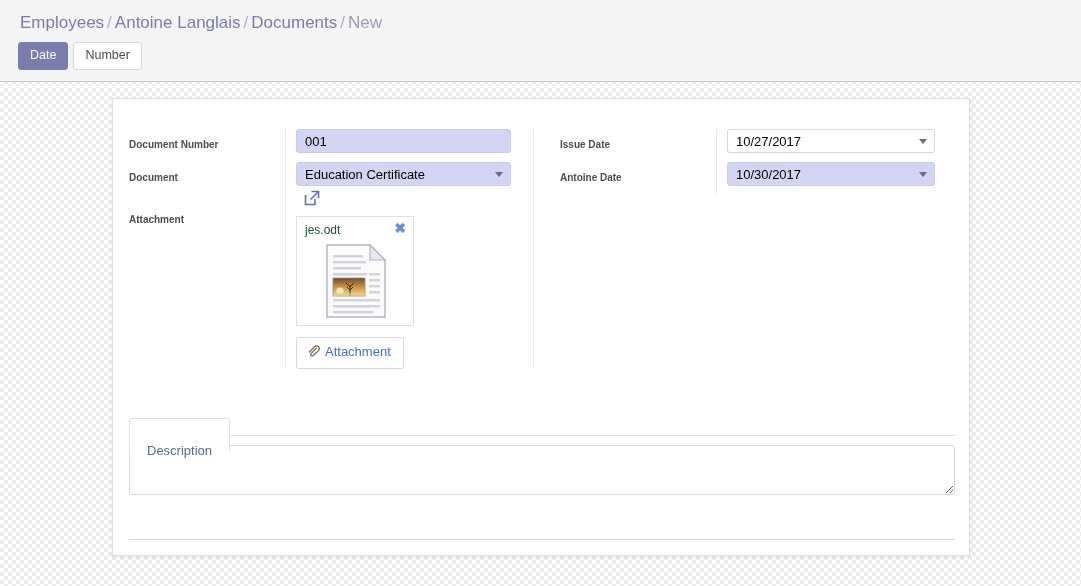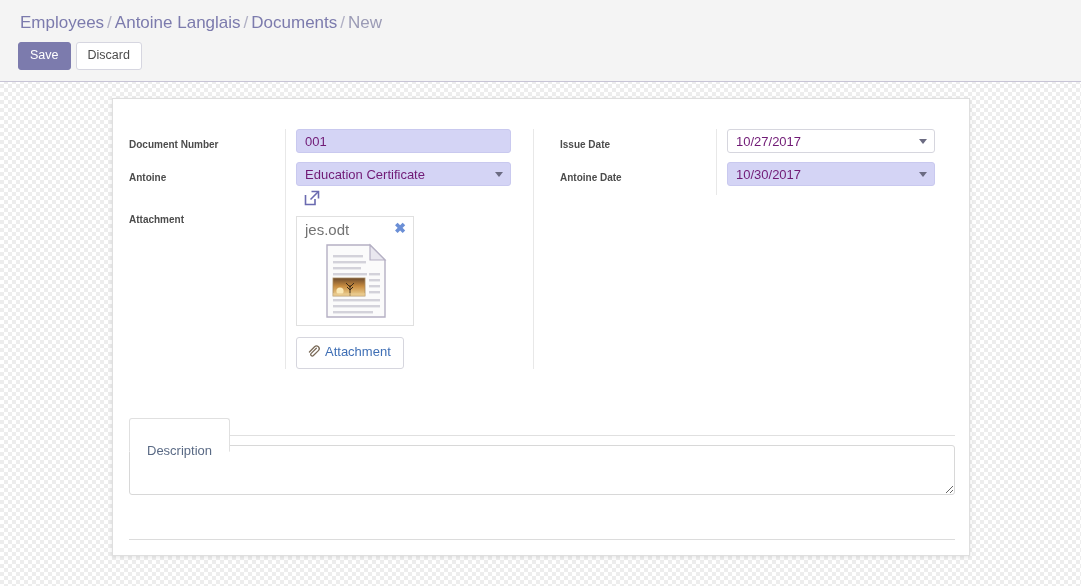--- a/index.html
+++ b/index.html
@@ -131,21 +131,21 @@
   .fld-cell { border-left: 1px solid #e8e8e8; padding-left: 10px !important; height: 33px; }
   .fld-cell.noline { border-left: none; }
 
   
   .inp {
     box-sizing: border-box;
     height: 24px;
     border-radius: 3px;
     font-size: 13px;
     font-family: "Liberation Sans", sans-serif;
-    color: #701a75;
+    color: #000000;
     padding: 3px 8px;
     outline: none;
     vertical-align: top;
   }
   .inp.filled {
     background: #d4d4f5;
     border: 1px solid #c9c9ef;
   }
   .inp.plain {
     background: #ffffff;
@@ -180,22 +180,22 @@
   .att-box {
     width: 118px;
     height: 110px;
     border: 1px solid #e0e0e0;
     background: #ffffff;
     box-sizing: border-box;
     position: relative;
     padding: 6px 8px;
   }
   .att-name {
-    font-size: 15px;
-    color: #737373;
+    font-size: 12px;
+    color: #14532d;
     line-height: 14px;
   }
   .att-x {
     position: absolute;
     right: 7px;
     top: 5px;
     color: #6b8fd6;
     font-size: 14px;
     font-weight: bold;
     line-height: 12px;
@@ -283,41 +283,41 @@
 
 <div class="page">
 
   <div class="control-panel">
 
     <div class="breadcrumb">
       <span class="crumb link">Employees</span><span class="sep">/</span><span class="crumb link">Antoine Langlais</span><span class="sep">/</span><span class="crumb link">Documents</span><span class="sep">/</span><span class="crumb active">New</span>
     </div>
 
     <div class="buttons">
-      <button class="btn btn-primary">Save</button><button class="btn btn-default">Discard</button>
+      <button class="btn btn-primary">Date</button><button class="btn btn-default">Number</button>
     </div>
 
   </div>
 
   <div class="sheet-bg">
     <div class="sheet">
 
       <div class="group-row">
 
         <div class="group left">
           <table class="form-table">
             <tbody>
                 <tr>
               <td class="lbl lbl-cell">Document Number</td>
               <td class="fld-cell">
                 <input class="inp filled w-txt" type="text" value="001" style="">
               </td>
             </tr>
             <tr>
-              <td class="lbl lbl-cell">Antoine</td>
+              <td class="lbl lbl-cell">Document</td>
               <td class="fld-cell">
                 <span class="sel-wrap">
                   <input class="inp filled w-txt" type="text" value="Education Certificate" style="">
                   <span class="caret"></span>
                 </span>
                 <span class="ext-link">
                   <svg width="18" height="18" viewBox="0 0 18 18">
                     <path d="M2.5 6 L2.5 15.5 L12 15.5 L12 10" fill="none" stroke="#6a6ab0" stroke-width="1.6"></path>
                     <path d="M8.5 2.5 L15.5 2.5 L15.5 9.5" fill="none" stroke="#6a6ab0" stroke-width="1.6"></path>
                     <line x1="15.2" y1="2.8" x2="7.5" y2="10.5" stroke="#6a6ab0" stroke-width="1.6"></line>

